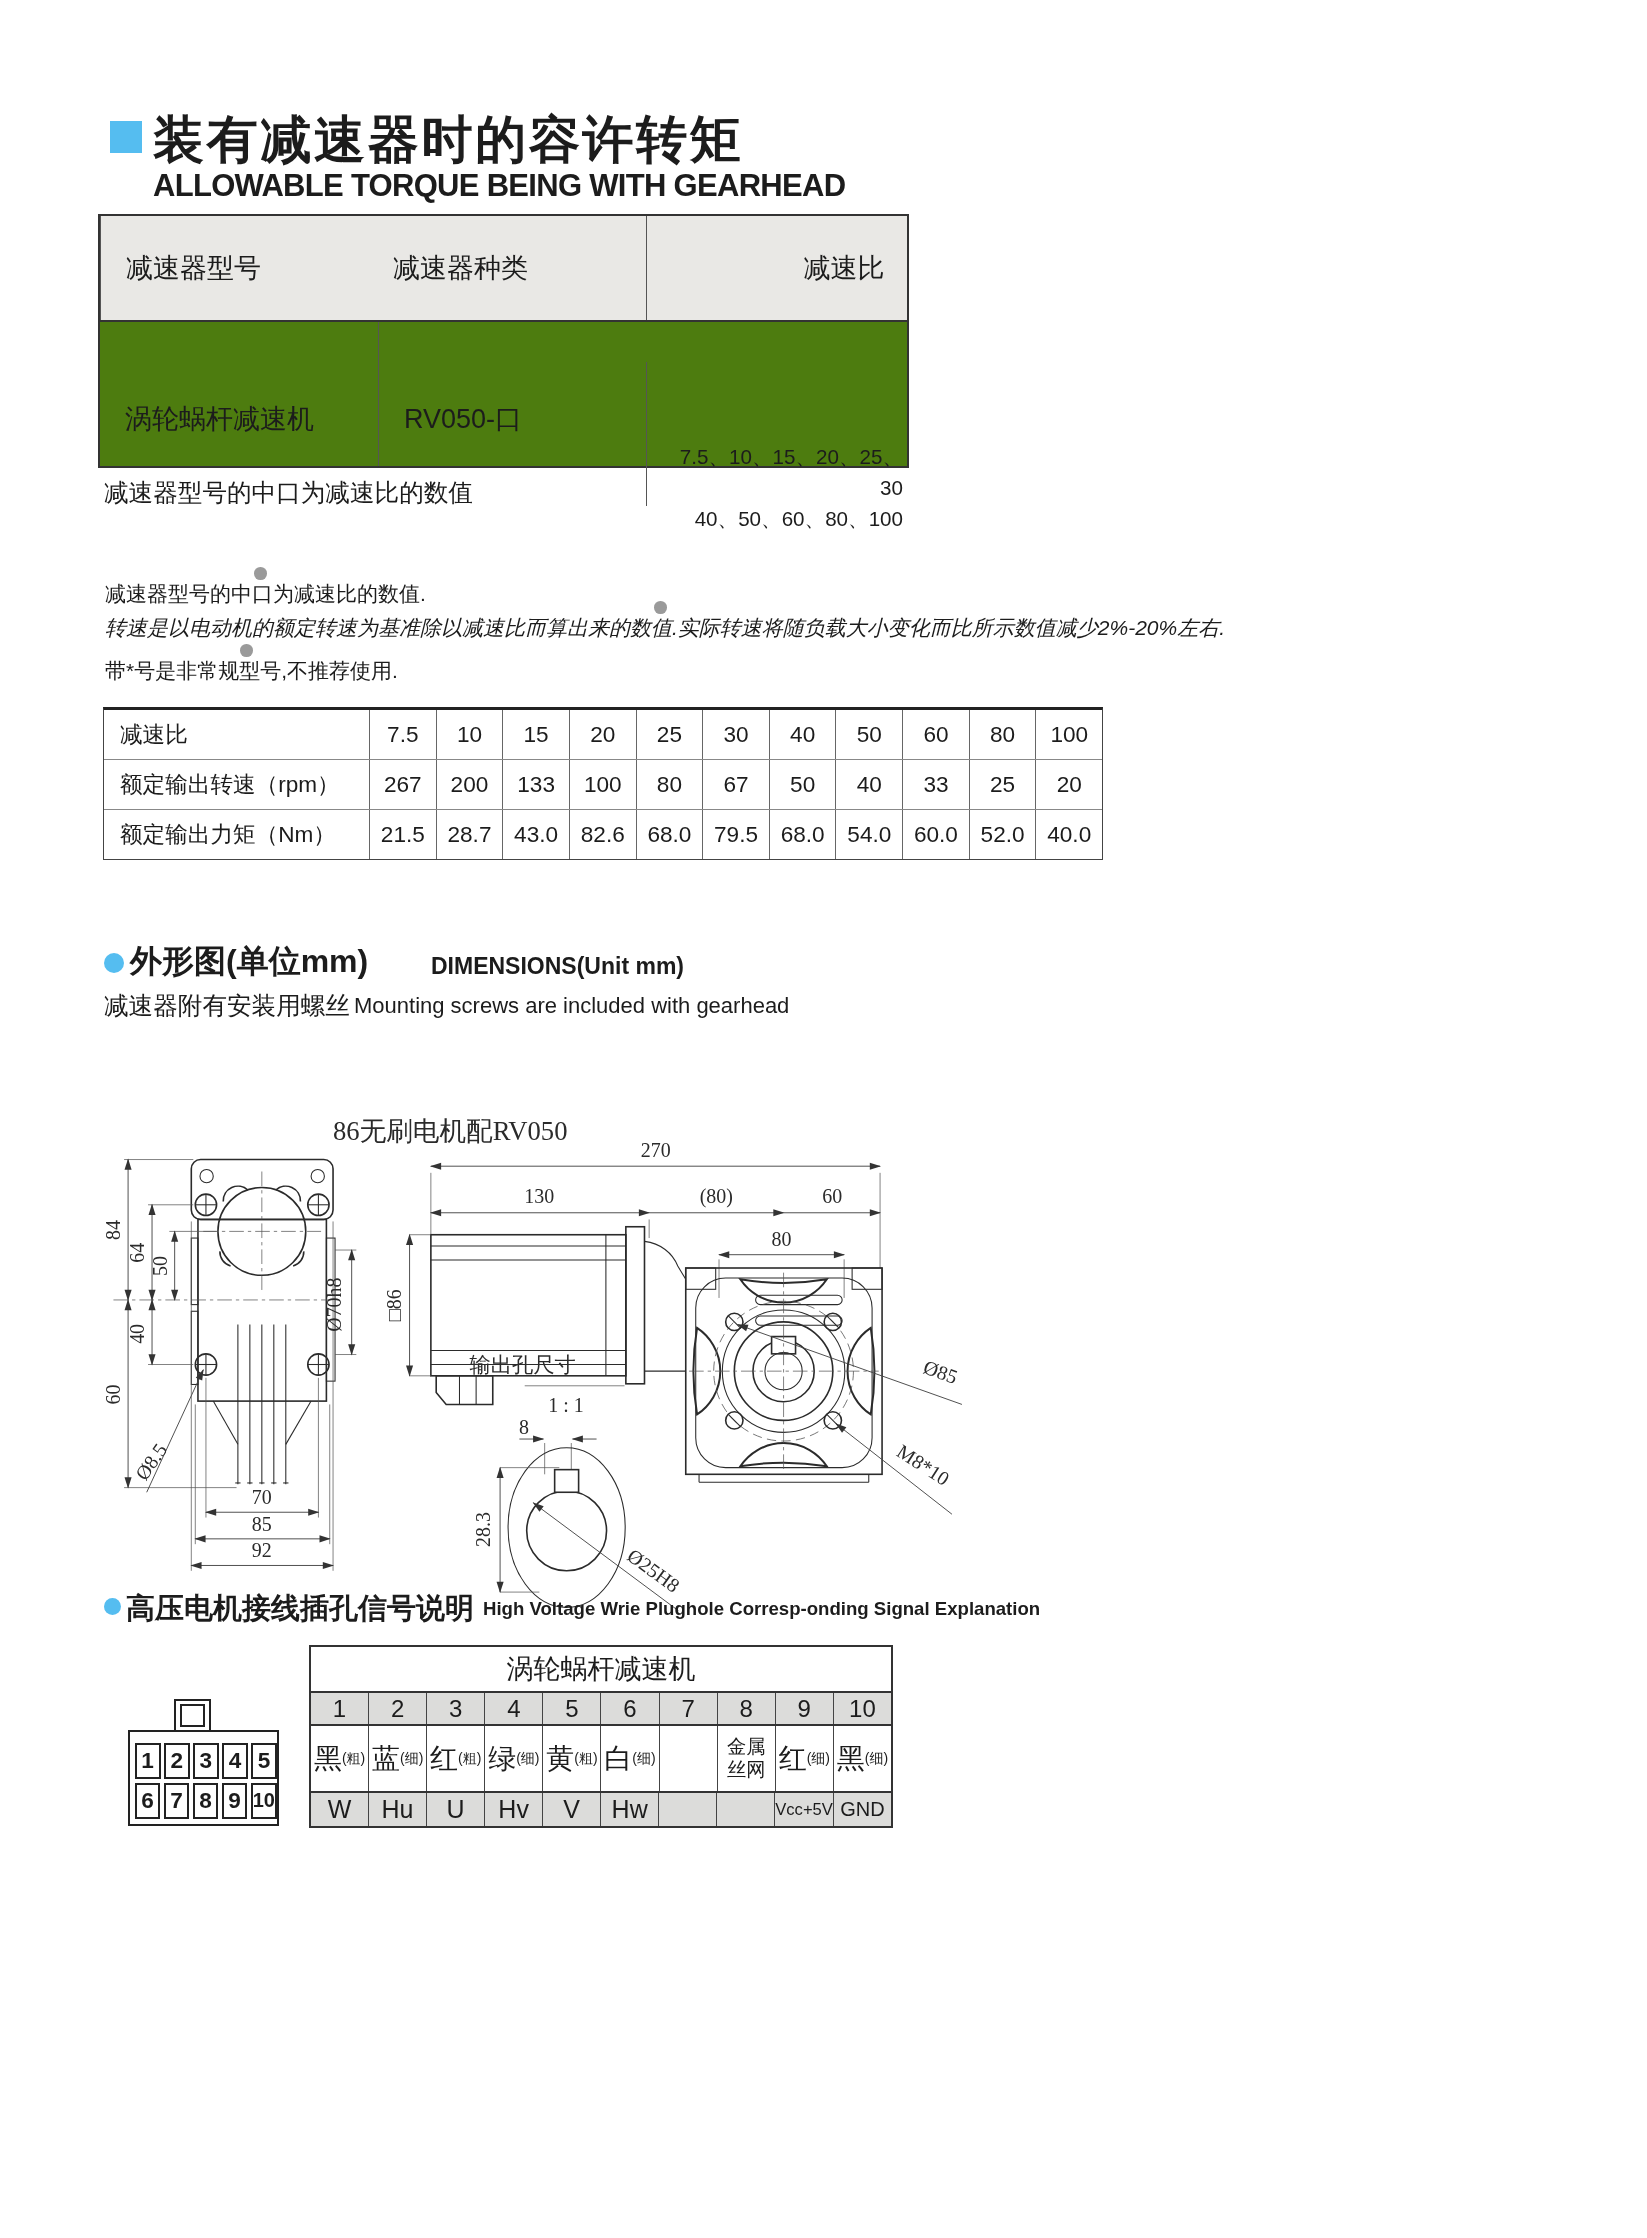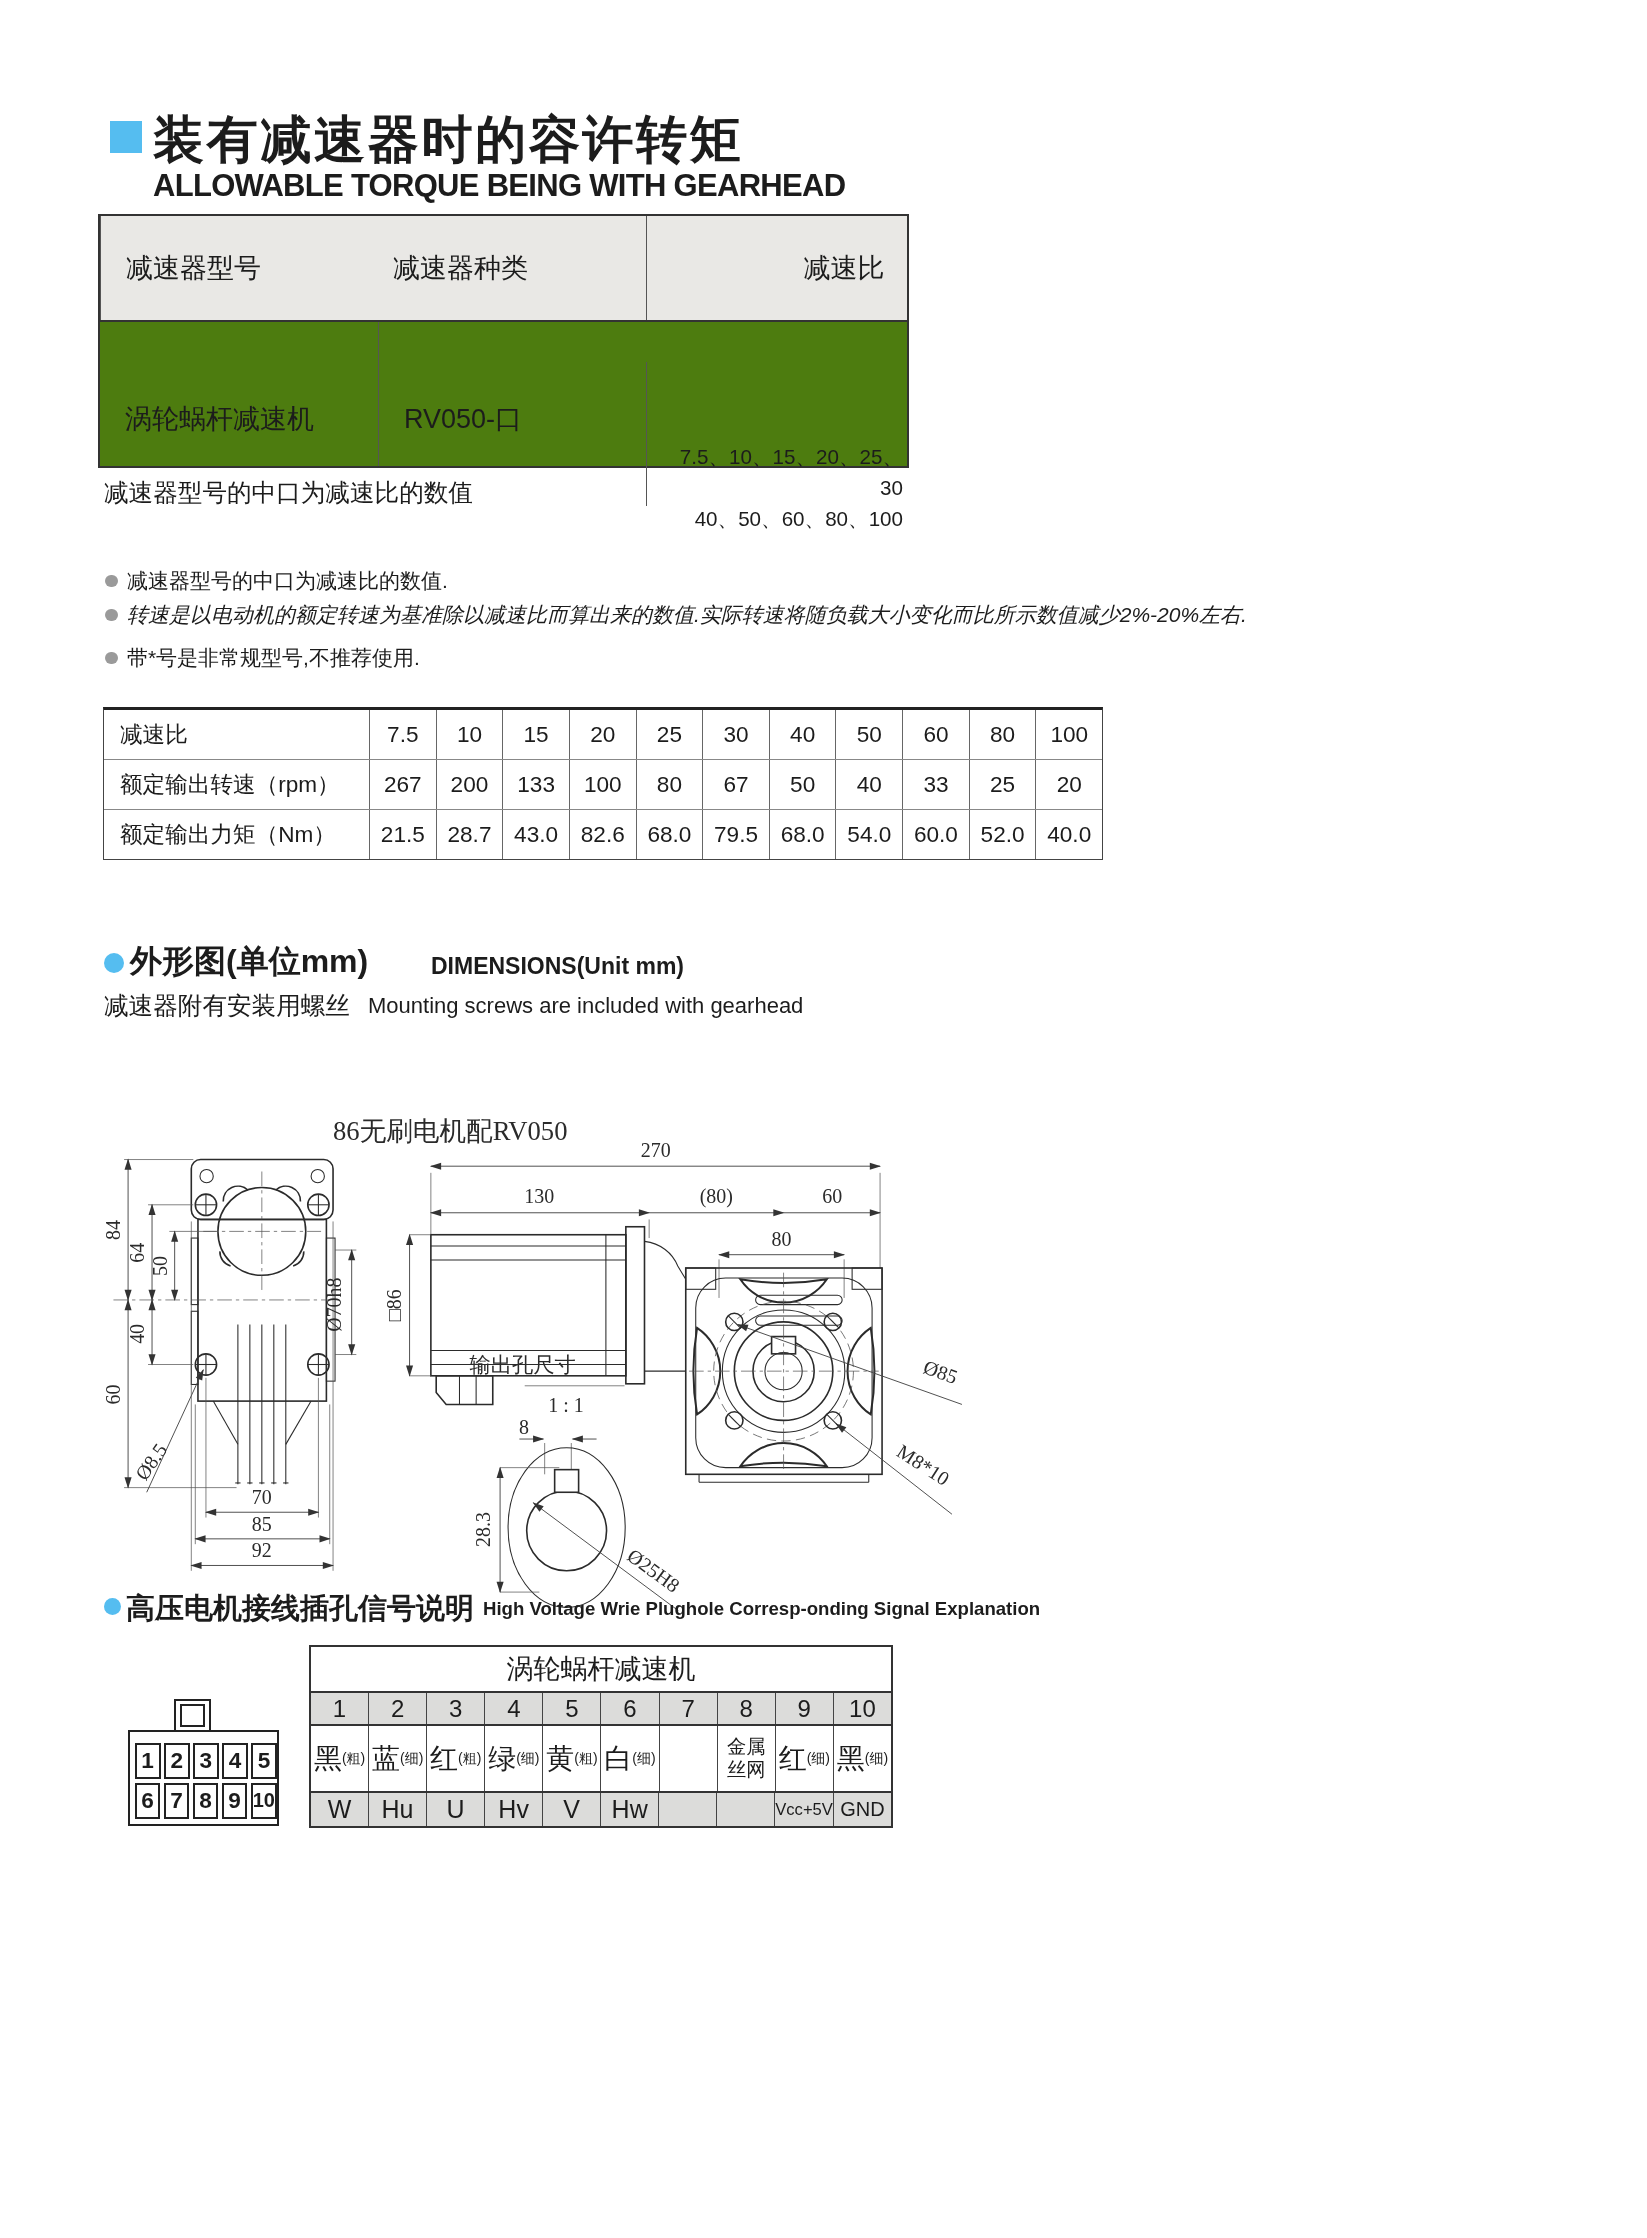--- a/index.html
+++ b/index.html
@@ -14,21 +14,21 @@
   .t1 .hd{display:flex;background:#e9e8e5;border-bottom:2.7px solid #333;height:104px;align-items:center;}
   .t1 .bd{display:flex;height:144px;background:#4d7c0f;}
   .t1 .c1{width:278px;} .t1 .c2{width:268px;} .t1 .c3{width:257px;}
   .t1 .cell{box-sizing:border-box;height:100%;display:flex;align-items:center;font-size:27px;padding-left:25px;}
   .t1 .cell.vsep{border-left:1.3px solid #555;}
   .t1 .right{justify-content:flex-end;padding-right:18.6px;padding-left:0;}
   .t1 .bd .cell{align-items:flex-start;padding-top:79px;}
   .t1 .ratios{font-size:20.6px;line-height:31px;text-align:right;padding-top:72px;margin-top:40px;}
   .caption{font-size:24.6px;}
   
-  .note{position:absolute;display:flex;align-items:center;}
+  .note{position:absolute;display:flex;align-items:center;flex-direction:column;}
   .note .dot{width:12.6px;height:12.6px;border-radius:50%;background:#9a9a9a;margin-right:9.3px;flex:0 0 auto;}
   .note .txt{font-size:21px;white-space:nowrap;}
   
   .t2{width:998px;border:1.3px solid #444;border-top:3.3px solid #222;}
   .t2 .row{display:flex;height:49px;border-top:1.3px solid #888;}
   .t2 .row:first-child{border-top:none;}
   .t2 .lab{width:265px;box-sizing:border-box;display:flex;align-items:center;padding-left:16px;font-size:22.6px;}
   .t2 .v{flex:1;box-sizing:border-box;border-left:1.3px solid #666;display:flex;align-items:center;justify-content:center;font-size:22.6px;}
   
   .secdot{width:20px;height:20px;border-radius:50%;background:#55bdf0;}
@@ -149,21 +149,21 @@
     <div class="v">60.0</div>
     <div class="v">52.0</div>
     <div class="v">40.0</div>
   </div>
 </div>
 
 <div class="abs secdot" style="left:104px;top:953px;"></div>
 <div class="abs sec-cn" style="left:130px;top:940px;">外形图(单位mm)</div>
 <div class="abs sec-en" style="left:431px;top:953px;">DIMENSIONS(Unit mm)</div>
 <div class="abs sub-cn" style="left:104px;top:989px;">减速器附有安装用螺丝</div>
-<div class="abs sub-en" style="left:368px;top:993px;">Mounting screws are included with gearhead</div>
+<div class="abs sub-en" style="left:354px;top:993px;">Mounting screws are included with gearhead</div>
 
 <svg class="abs" style="left:100px;top:1085px;" width="892" height="559" viewBox="0 0 1340 840">
   <defs>
     <marker id="ae" orient="auto" markerWidth="14" markerHeight="10" refX="12" refY="5">
       <path d="M1,1.2 L13,5 L1,8.8 Z" fill="#333"></path>
     </marker>
     <marker id="as" orient="auto-start-reverse" markerWidth="14" markerHeight="10" refX="12" refY="5">
       <path d="M1,1.2 L13,5 L1,8.8 Z" fill="#333"></path>
     </marker>
   </defs>

